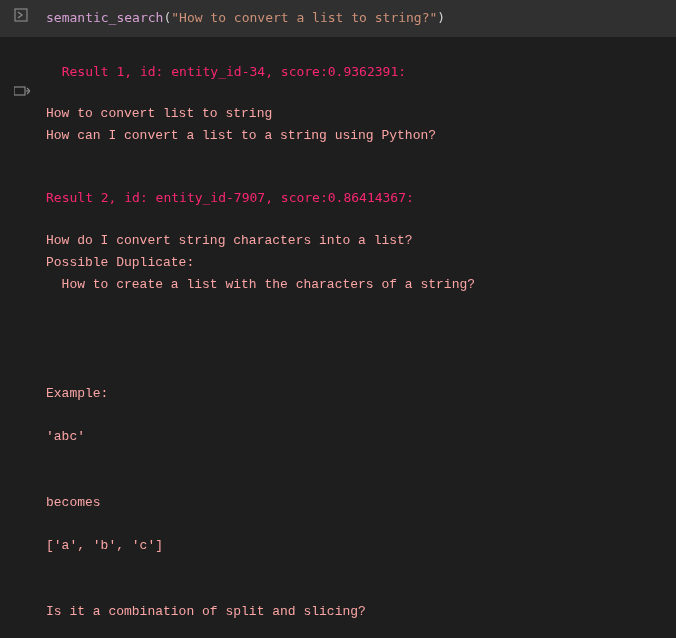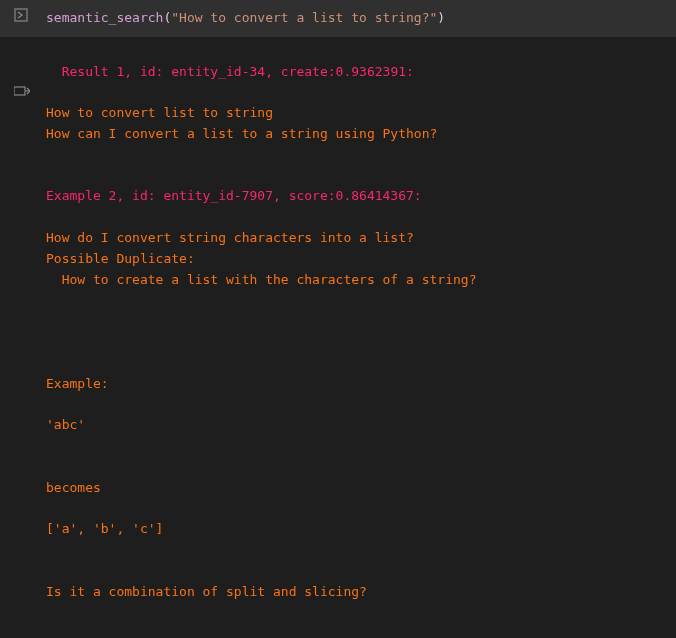--- a/index.html
+++ b/index.html
@@ -38,21 +38,21 @@
     .cell-output .prompt-icon {
       position: absolute;
       left: 14px;
       top: 6px;
       color: #888;
     }
     .fn-name { color: #d4a0d4; margin-top: 47px; }
     .paren { color: #d4d4d4; }
     .string { color: #ce9178; }
     .result-header { color: #f92672; }
-    .body-text { color: #f97316; }
+    .body-text { color: #fca5a5; font-family: Liberation Mono, monospace; }
     .prompt-icon svg { display: block; }
   </style>
 </head>
 <body>
 
 <div class="cell-input">
   <span class="prompt-icon">
     <svg width="14" height="14" viewBox="0 0 14 14">
       <rect x="1" y="1" width="12" height="12" fill="none" stroke="#888" stroke-width="1.2"></rect>
       <polyline points="4,4 8,7 4,10" fill="none" stroke="#888" stroke-width="1.3"></polyline>
@@ -61,27 +61,27 @@
   <span class="fn-name">semantic_search</span><span class="paren">(</span><span class="string">"How to convert a list to string?"</span><span class="paren">)</span>
 </div>
 
 <div class="cell-output">
   <span class="prompt-icon">
     <svg width="16" height="14" viewBox="0 0 16 14">
       <rect x="0" y="3" width="11" height="8" fill="none" stroke="#888" stroke-width="1.2"></rect>
       <line x1="12" y1="7" x2="16" y2="7" stroke="#888" stroke-width="1.2"></line>
       <polyline points="13,4 16,7 13,10" fill="none" stroke="#888" stroke-width="1.2"></polyline>
     </svg>
-  </span><span class="result-header">Result 1, id: entity_id-34, create:0.9362391:</span>
+  </span><span class="result-header">Result 1, id: entity_id-34, score:0.9362391:</span>
 
 <span class="body-text">How to convert list to string
 How can I convert a list to a string using Python?</span>
 
 
-<span class="result-header">Example 2, id: entity_id-7907, score:0.86414367:</span>
+<span class="result-header">Result 2, id: entity_id-7907, score:0.86414367:</span>
 
 <span class="body-text">How do I convert string characters into a list?
 Possible Duplicate:
   How to create a list with the characters of a string?
 
 
 
 
 Example:
 

